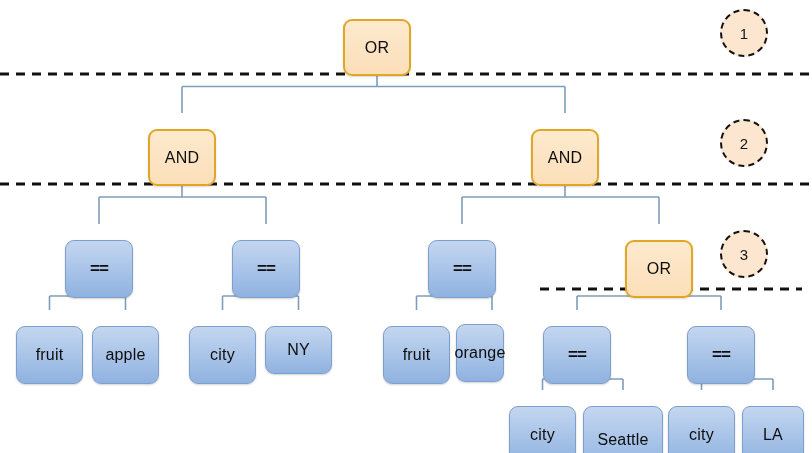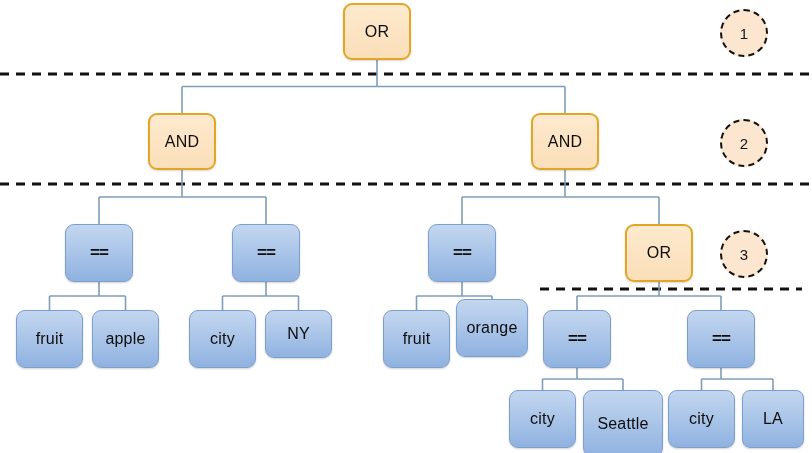--- a/index.html
+++ b/index.html
@@ -26,20 +26,21 @@
     position: absolute;
     box-sizing: border-box;
     display: flex;
     align-items: center;
     justify-content: center;
     border-radius: 9px;
     font-size: 16px;
     color: #0d0d0d;
     letter-spacing: 0.2px;
     white-space: nowrap;
+    margin-top: 16px;
   }
   
   .node.op {
     background: linear-gradient(180deg, #fdeace 0%, #fce3c2 55%, #fbdfb9 100%);
     border: 2px solid #e0a727;
     box-shadow: 0 1px 2px rgba(0,0,0,0.16);
   }
   
   .node.blue {
     background: linear-gradient(180deg, #c3d6ef 0%, #b3cbeb 32%, #9fbde5 70%, #90b2e0 100%);
@@ -141,21 +142,21 @@
       </div>
       <div class="node blue" style="left: 189px; top: 310px; width: 67px; height: 58px;">
         <span>city</span>
       </div>
       <div class="node blue" style="left: 265px; top: 310px; width: 67px; height: 48px;">
         <span>NY</span>
       </div>
       <div class="node blue" style="left: 383px; top: 310px; width: 67px; height: 58px;">
         <span>fruit</span>
       </div>
-      <div class="node blue" style="left: 456px; top: 299px; width: 72px; height: 58px; text-align: right;">
+      <div class="node blue" style="left: 456px; top: 308px; width: 48px; height: 58px; text-align: right;">
         <span>orange</span>
       </div>
       <div class="node blue eq" style="left: 543px; top: 310px; width: 68px; height: 58px;">
         <span>==</span>
       </div>
       <div class="node blue eq" style="left: 687px; top: 310px; width: 68px; height: 58px;">
         <span>==</span>
       </div>
       <div class="node blue" style="left: 509px; top: 390px; width: 67px; height: 58px;">
         <span>city</span>

